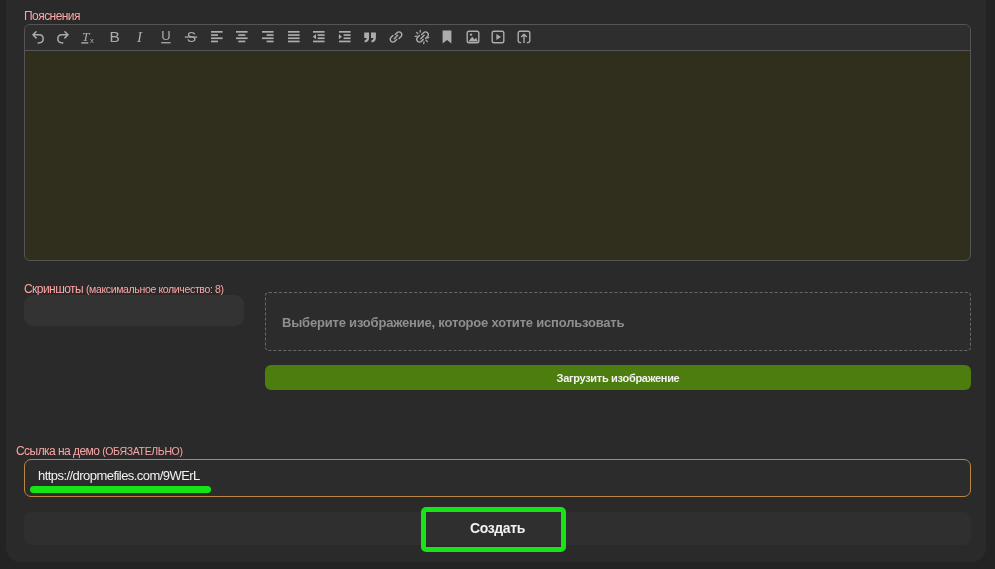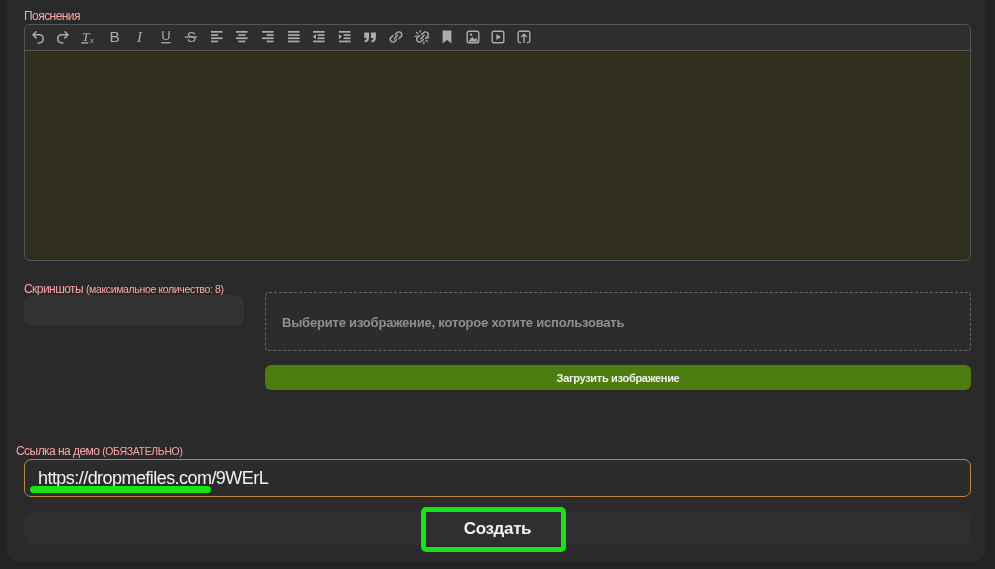--- a/index.html
+++ b/index.html
@@ -10,23 +10,23 @@
   .label{color:#fca5a5;font-size:12px;letter-spacing:-0.55px}
   .label small{font-size:10.5px;letter-spacing:-0.35px}
   .editor{position:absolute;left:24px;top:24px;width:945px;height:235px;border:1px solid #555;border-radius:6px;background:#302f1e}
   .toolbar{position:absolute;left:0;top:0;width:100%;height:25px;background:#2e2e2e;border-bottom:1px solid #555;border-radius:6px 6px 0 0}
   .ticon{position:absolute;top:11.5px;transform:translate(-50%,-50%)}
   .filebox{position:absolute;left:24px;top:295px;width:220px;height:31px;background:#333333;border-radius:9px}
   .dashed{position:absolute;left:265px;top:292px;width:706px;height:59px;border:1px dashed #686868;border-radius:4px;background:#2c2c2c;box-sizing:border-box}
   .dashed span{position:absolute;left:16px;top:50%;transform:translateY(-50%);color:#8f8f8f;font-size:13px;font-weight:bold;letter-spacing:-0.2px}
   .upbtn{position:absolute;left:265px;top:365px;width:706px;height:25px;background:#4d7c0f;border-radius:6px;color:#f2f2f2;font-size:11px;font-weight:bold;letter-spacing:-0.3px;text-align:center;line-height:27px}
   .linkinput{position:absolute;left:24px;top:459px;width:947px;height:38px;border:1px solid #bb8644;border-radius:7px;background:#2c2c2c;box-sizing:border-box}
-  .linkinput span{position:absolute;left:13px;top:8px;color:#f2f2f2;font-size:18px;letter-spacing:-0.55px}
+  .linkinput span{position:absolute;left:13px;top:8px;color:#f2f2f2;font-size:13px;letter-spacing:-0.55px}
   .greenline{position:absolute;left:30px;top:486px;width:181px;height:6.5px;border-radius:3.5px;background:#17e417}
-  .createbar{position:absolute;left:24px;top:512px;width:947px;height:33px;background:#2f2f2f;border-radius:8px;color:#f2f2f2;font-size:17px;font-weight:bold;letter-spacing:-0.35px;text-align:center;line-height:33px}
+  .createbar{position:absolute;left:24px;top:512px;width:947px;height:33px;background:#2f2f2f;border-radius:8px;color:#f2f2f2;font-size:14px;font-weight:bold;letter-spacing:-0.35px;text-align:center;line-height:33px}
   .greenrect{position:absolute;left:421px;top:507px;width:145px;height:45px;border:5px solid #17e417;border-radius:5px;box-sizing:border-box}
   svg{display:block}
 </style>
 </head>
 <body>
 <div class="panel"></div>
 <div class="abs label" style="left:24px;top:9px">Пояснения</div>
 <div class="editor">
   <div class="toolbar" id="tb">
       <div class="ticon" style="left: 12.6px;">

